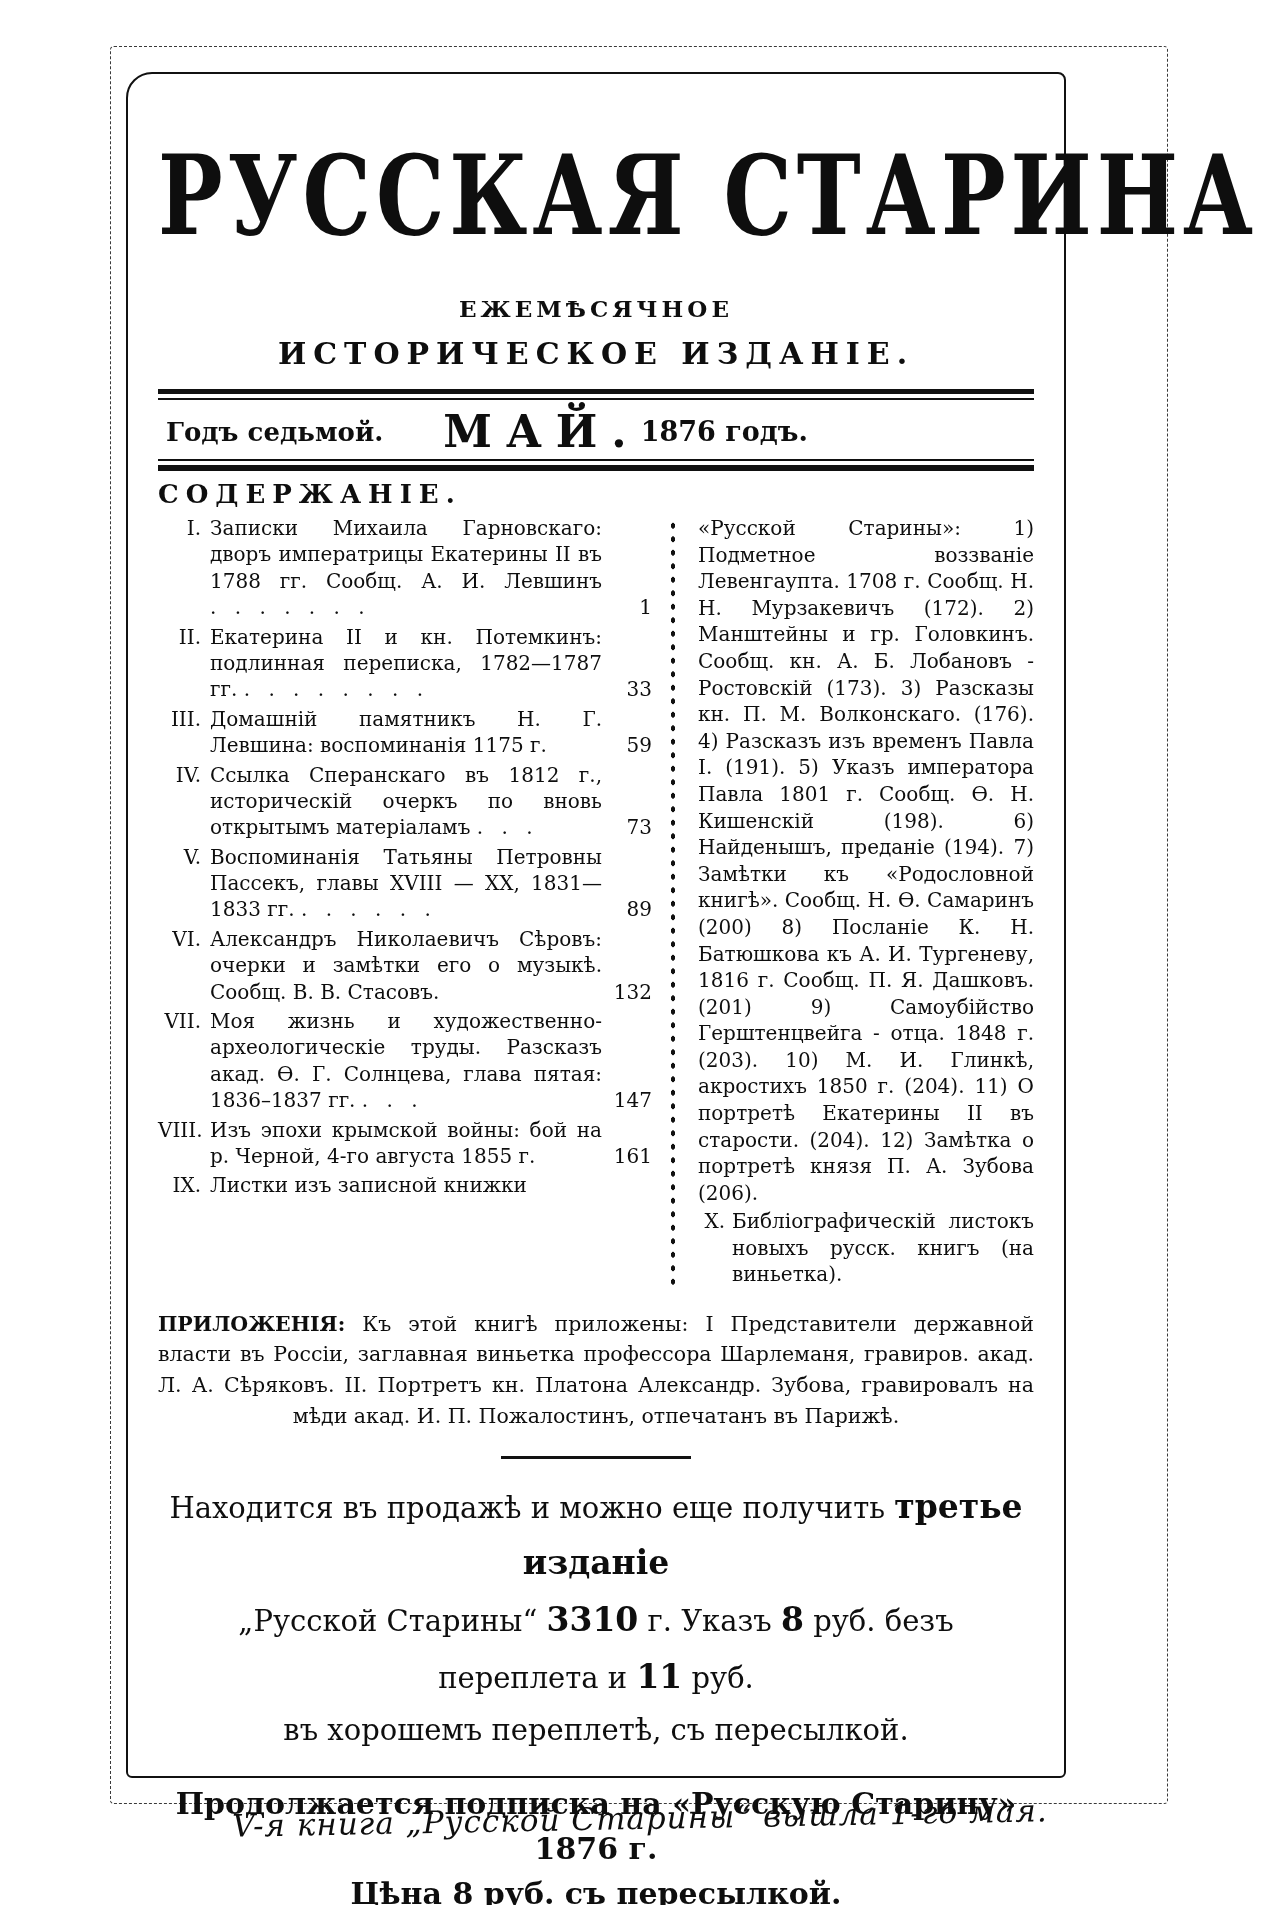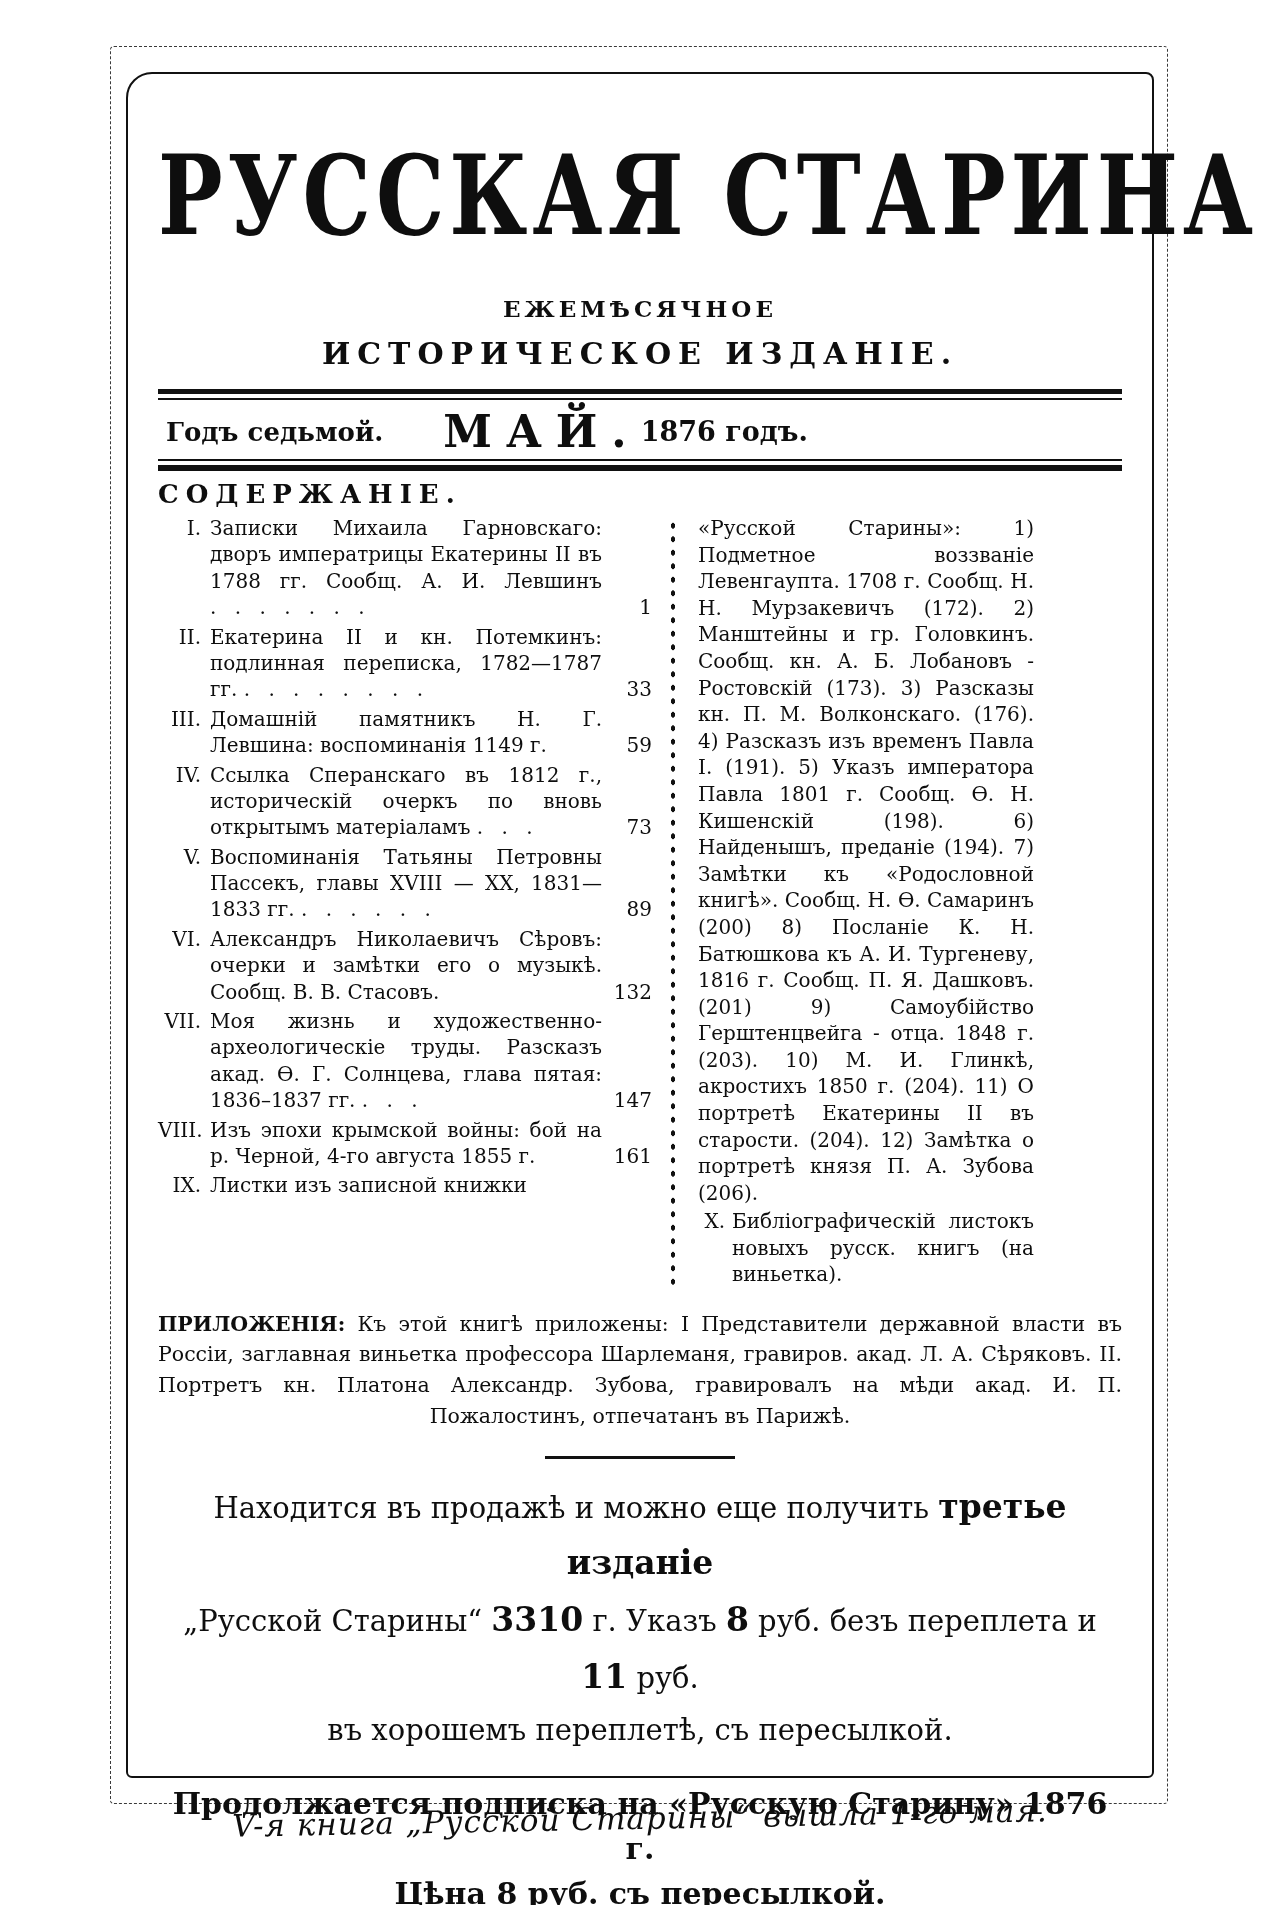--- a/index.html
+++ b/index.html
@@ -12,21 +12,21 @@
     overflow:hidden;
   }
   
   .scan-outer{
     position:absolute;left:110px;top:46px;width:1056px;height:1756px;
     border:1px dashed #3a3a3a;
     border-radius:4px;
     pointer-events:none;
   }
   .frame{
-    position:absolute;left:126px;top:72px;width:1028px;height:1706px;
+    position:absolute;left:126px;top:72px;width:940px;height:1706px;
     border:2px solid #111;
     border-radius:26px 8px 6px 6px;
     box-sizing:border-box;
     padding:28px 30px 0 30px;
   }
   
   .title{
     text-align:center;
     font-weight:bold;
     font-size:86px;
@@ -131,21 +131,21 @@
       </div>
 
       <div class="toc-row">
         <span class="toc-num">II.</span>
         <span class="toc-body"><span>Екатерина II и кн. Потемкинъ: подлинная переписка, 1782—1787 гг.</span> <span class="toc-dots">. . . . . . . .</span></span>
         <span class="toc-page">33</span>
       </div>
 
       <div class="toc-row">
         <span class="toc-num">III.</span>
-        <span class="toc-body"><span>Домашній памятникъ Н. Г. Левшина: воспоминанія 1149 г.</span> <span class="toc-dots"></span></span>
+        <span class="toc-body"><span>Домашній памятникъ Н. Г. Левшина: воспоминанія 1175 г.</span> <span class="toc-dots"></span></span>
         <span class="toc-page">59</span>
       </div>
 
       <div class="toc-row">
         <span class="toc-num">IV.</span>
         <span class="toc-body"><span>Ссылка Сперанскаго въ 1812 г., историческій очеркъ по вновь открытымъ матеріаламъ</span> <span class="toc-dots">. . .</span></span>
         <span class="toc-page">73</span>
       </div>
 
       <div class="toc-row">

